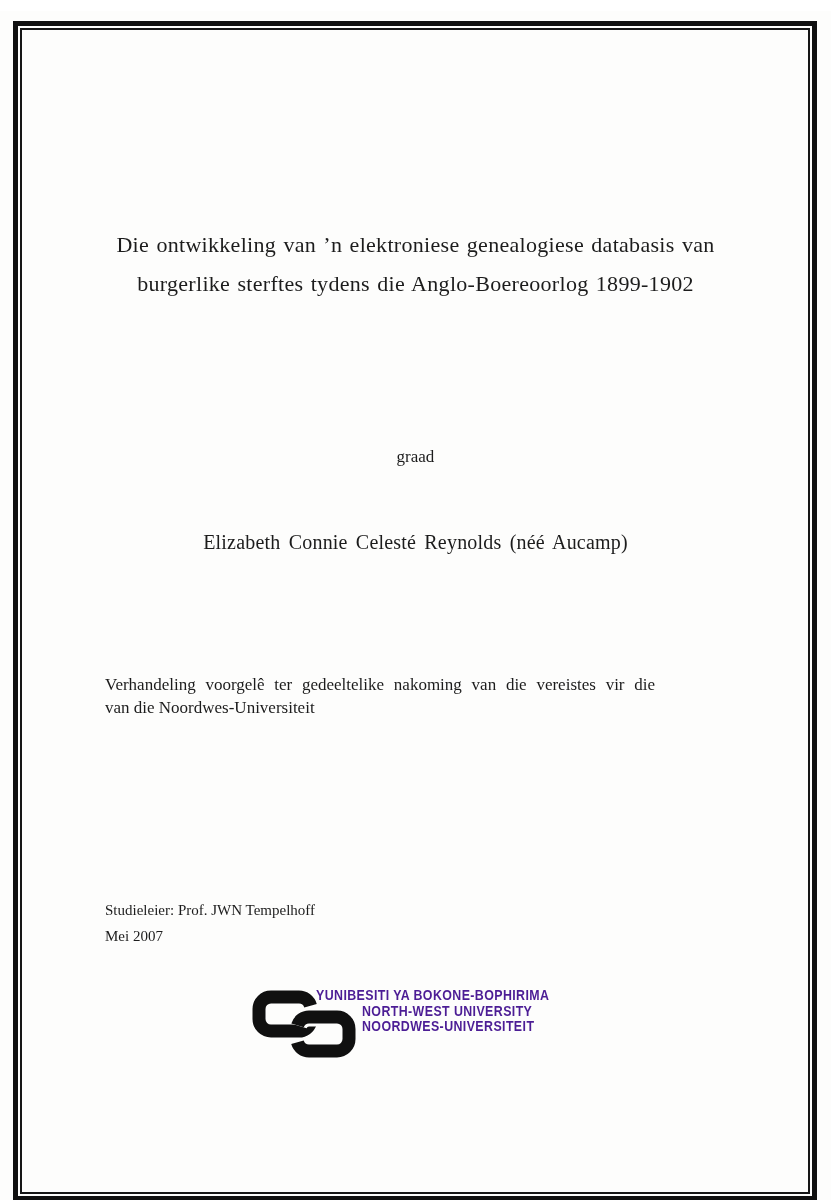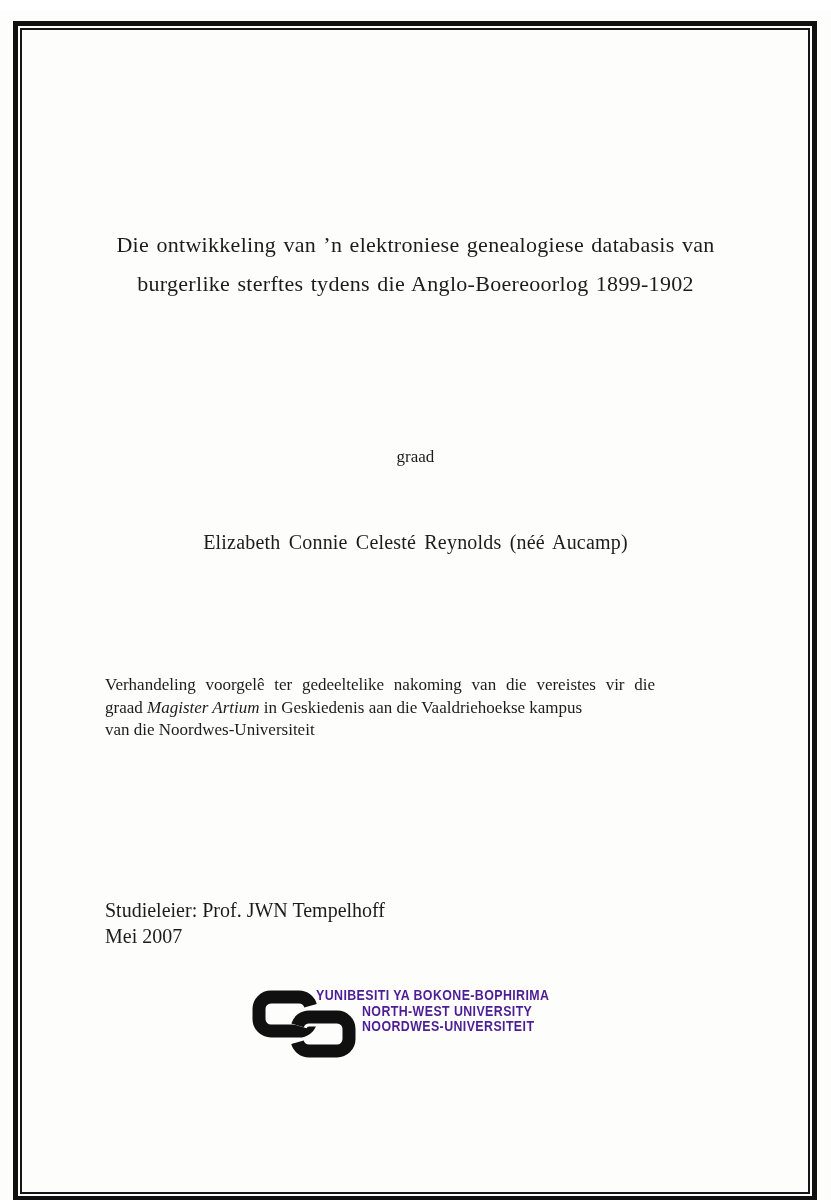--- a/index.html
+++ b/index.html
@@ -32,21 +32,21 @@
     text-align:center; font-size:20px; letter-spacing:0.2px; word-spacing:3px;
   }
   .statement {
     position:absolute; left:105px; width:625px; top:663px;
     font-size:17px; line-height:22.5px;
   }
   .st-line1 { word-spacing:5.5px; white-space:nowrap; }
   .st-line2 .it { font-style:italic; }
   .supervisor-block {
     position:absolute; left:105px; top:886px;
-    font-size:20px; line-height:26px;
+    font-size:15px; line-height:26px;
   }
   .logo { position:absolute; left:252px; top:974px; width:330px; height:80px; }
   .logo-mark { position:absolute; left:0; top:5px; }
   .logo-text {
     position:absolute; left:64px; top:2px;
     font-family:"Liberation Sans", "DejaVu Sans", sans-serif;
     font-weight:700; font-size:15.5px; line-height:15.5px;
     color:#4c1d95; letter-spacing:0.5px; white-space:nowrap;
   }
   .logo-text > div { transform:scaleX(0.8); transform-origin:0 0; }
@@ -65,21 +65,20 @@
     <div>Die ontwikkeling van ’n elektroniese genealogiese databasis van</div>
     <div>burgerlike sterftes tydens die Anglo-Boereoorlog 1899-1902</div>
   </div>
 
   <div class="byline">graad</div>
 
   <div class="author">Elizabeth Connie Celesté Reynolds (néé Aucamp)</div>
 
   <div class="statement">
     <div class="st-line1">Verhandeling voorgelê ter gedeeltelike nakoming van die vereistes vir die</div>
-    <div class="st-line2"><span>graad </span><span class="it">Magister Artium</span><span> in Geskiedenis aan die Vaaldriehoekse kampus</span></div>
     <div class="st-line3">van die Noordwes-Universiteit</div>
   </div>
 
   <div class="supervisor-block">
     <div>Studieleier: Prof. JWN Tempelhoff</div>
     <div>Mei 2007</div>
   </div>
 
   <div class="logo">
     <svg class="logo-mark" width="104" height="68" viewBox="0 0 104 68" aria-hidden="true">

